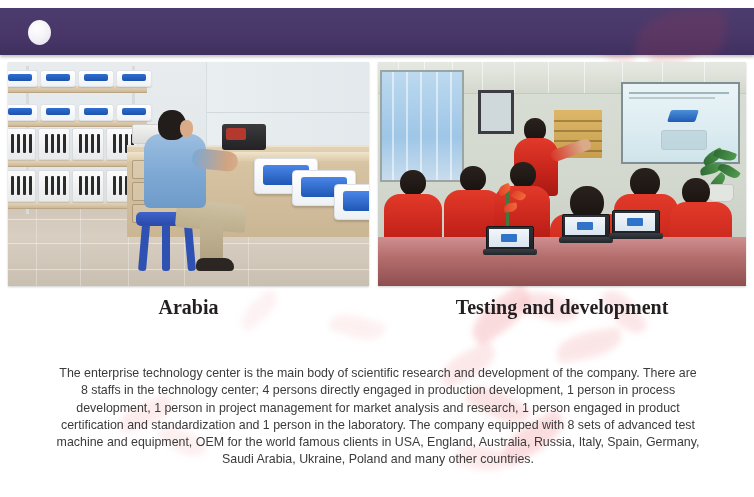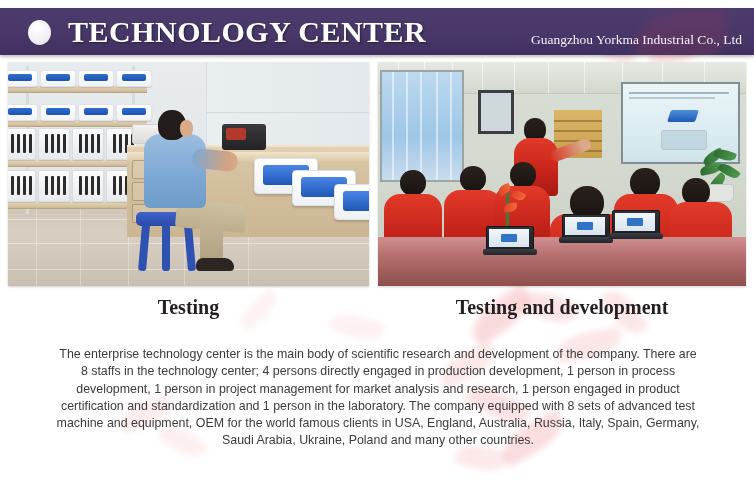--- a/index.html
+++ b/index.html
@@ -339,21 +339,21 @@
     z-index: 2;
     text-align: center;
   }
   .caption-left  { left: 8px;   width: 361px; }
   .caption-right { left: 378px; width: 368px; }
 
   
   .body-text {
     position: absolute;
     left: 55px;
-    top: 346px;
+    top: 365px;
     width: 646px;
     font-family: "Liberation Sans", sans-serif;
     font-size: 12.4px;
     line-height: 17.3px;
     color: #3b3b3b;
     text-align: center;
     z-index: 2;
   }
 </style>
 </head>
@@ -373,22 +373,20 @@
   <div class="petal" style="left:456px; top:446px; width:52px; height:24px; transform:rotate(15deg); opacity:.30;"></div>
   <div class="petal" style="left:118px; top:402px; width:56px; height:24px; transform:rotate(-20deg); opacity:.26;"></div>
   <div class="petal" style="left:158px; top:430px; width:48px; height:22px; transform:rotate(35deg); opacity:.22;"></div>
   <div class="petal" style="left:236px; top:300px; width:46px; height:20px; transform:rotate(-40deg); opacity:.18;"></div>
   <div class="petal" style="left:330px; top:316px; width:54px; height:22px; transform:rotate(18deg); opacity:.20;"></div>
 </div>
 
 <div class="header-bar">
   <div class="header-watermark"></div>
   <div class="logo-dot"></div>
-  <div class="header-title">TECHNOLOGY CENTER</div>
-  <div class="header-company">Guangzhou Yorkma Industrial Co., Ltd</div>
 </div>
 
 <div class="photo-row">
 
   <div class="photo photo-left">
     <div class="photo-inner">
       <div class="lab-wall"></div>
       <div class="lab-wallpanel"></div>
 
       <div class="lab-floor">
@@ -588,16 +586,16 @@
       </div>
       <div class="laptop" style="left:234px; top:148px">
         <div class="lid"></div>
           <div class="scr"></div>
           <div class="base"></div>
       </div>
     </div>
   </div>
 </div>
 
-<div class="caption caption-left">Testing</div>
+<div class="caption caption-left">Arabia</div>
 <div class="caption caption-right">Testing and development</div>
 
 <div class="body-text">The enterprise technology center is the main body of scientific research and development of the company. There are 8 staffs in the technology center; 4 persons directly engaged in production development, 1 person in process development, 1 person in project management for market analysis and research, 1 person engaged in product certification and standardization and 1 person in the laboratory. The company equipped with 8 sets of advanced test machine and equipment, OEM for the world famous clients in USA, England, Australia, Russia, Italy, Spain, Germany, Saudi Arabia, Ukraine, Poland and many other countries.</div>
 
 </body></html>

